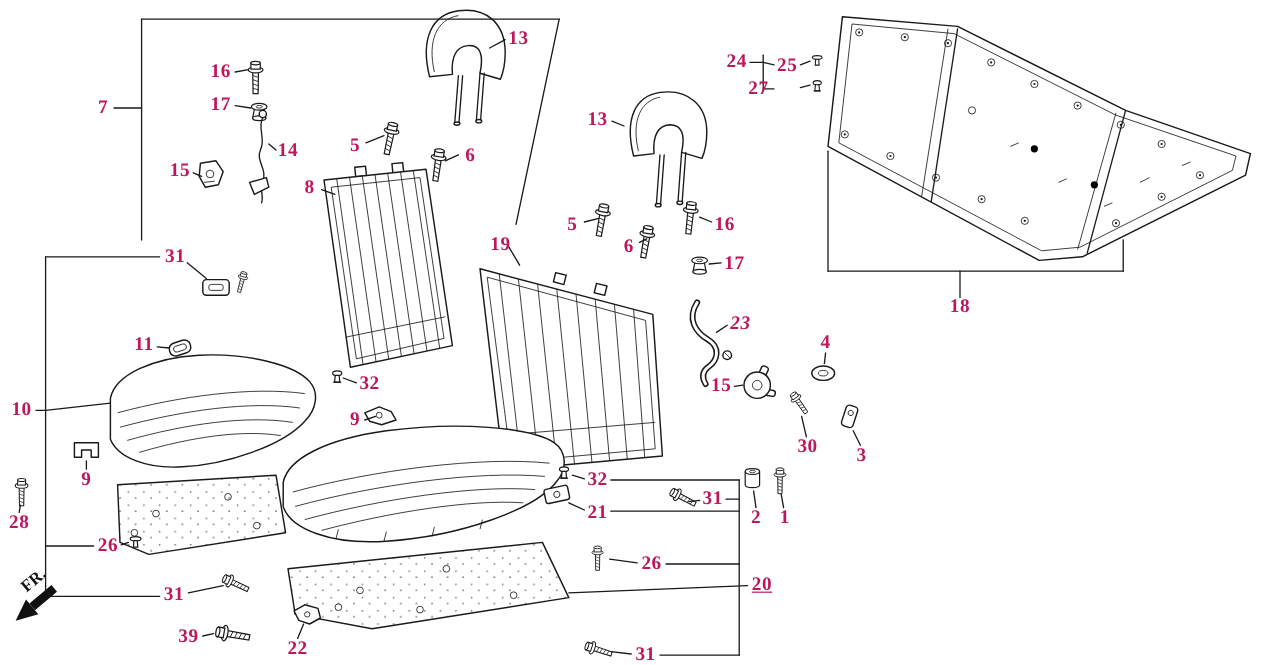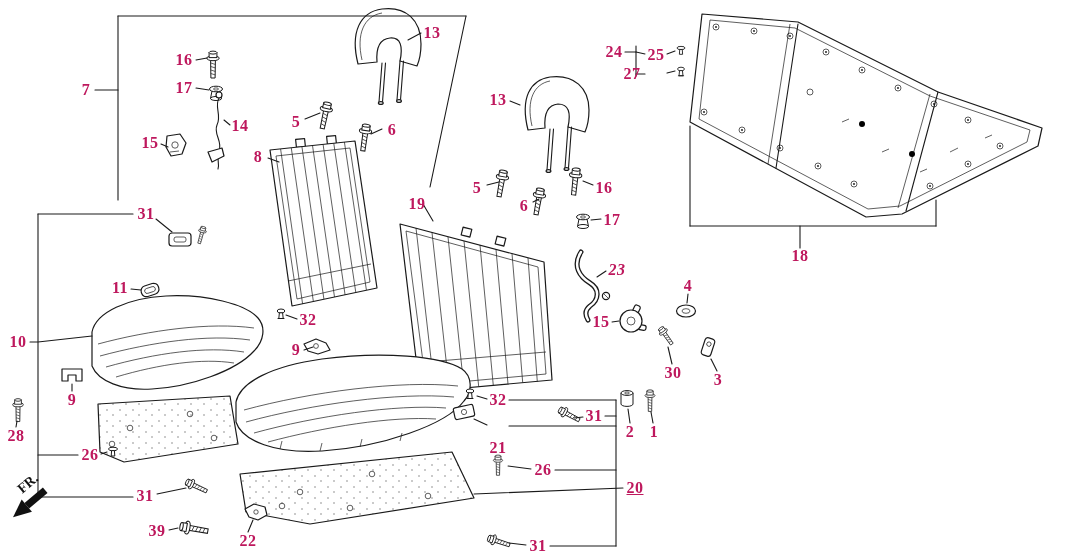--- a/index.html
+++ b/index.html
@@ -380,21 +380,21 @@
       <div class="callout" style="left: 18px; top: 342px;">10</div>
       <div class="callout" style="left: 308px; top: 320px;">32</div>
       <div class="callout" style="left: 601px; top: 322px;">15</div>
       <div class="callout" style="left: 688px; top: 286px;">4</div>
       <div class="callout" style="left: 296px; top: 350px;">9</div>
       <div class="callout" style="left: 673px; top: 373px; font-family: Liberation Serif, serif;">30</div>
       <div class="callout" style="left: 718px; top: 380px;">3</div>
       <div class="callout" style="left: 72px; top: 400px;">9</div>
       <div class="callout" style="left: 16px; top: 436px;">28</div>
       <div class="callout" style="left: 498px; top: 400px;">32</div>
-      <div class="callout" style="left: 498px; top: 448px; text-align: right;">21</div>
+      <div class="callout" style="left: 498px; top: 428px; text-align: right;">21</div>
       <div class="callout" style="left: 594px; top: 416px;">31</div>
       <div class="callout" style="left: 630px; top: 432px;">2</div>
       <div class="callout" style="left: 654px; top: 432px;">1</div>
       <div class="callout" style="left: 90px; top: 455px;">26</div>
       <div class="callout" style="left: 543px; top: 470px;">26</div>
       <div class="callout" style="left: 635px; top: 488px; text-decoration: underline;">20</div>
       <div class="callout" style="left: 145px; top: 496px;">31</div>
       <div class="callout" style="left: 157px; top: 531px;">39</div>
       <div class="callout" style="left: 248px; top: 541px;">22</div>
       <div class="callout" style="left: 538px; top: 546px;">31</div>

